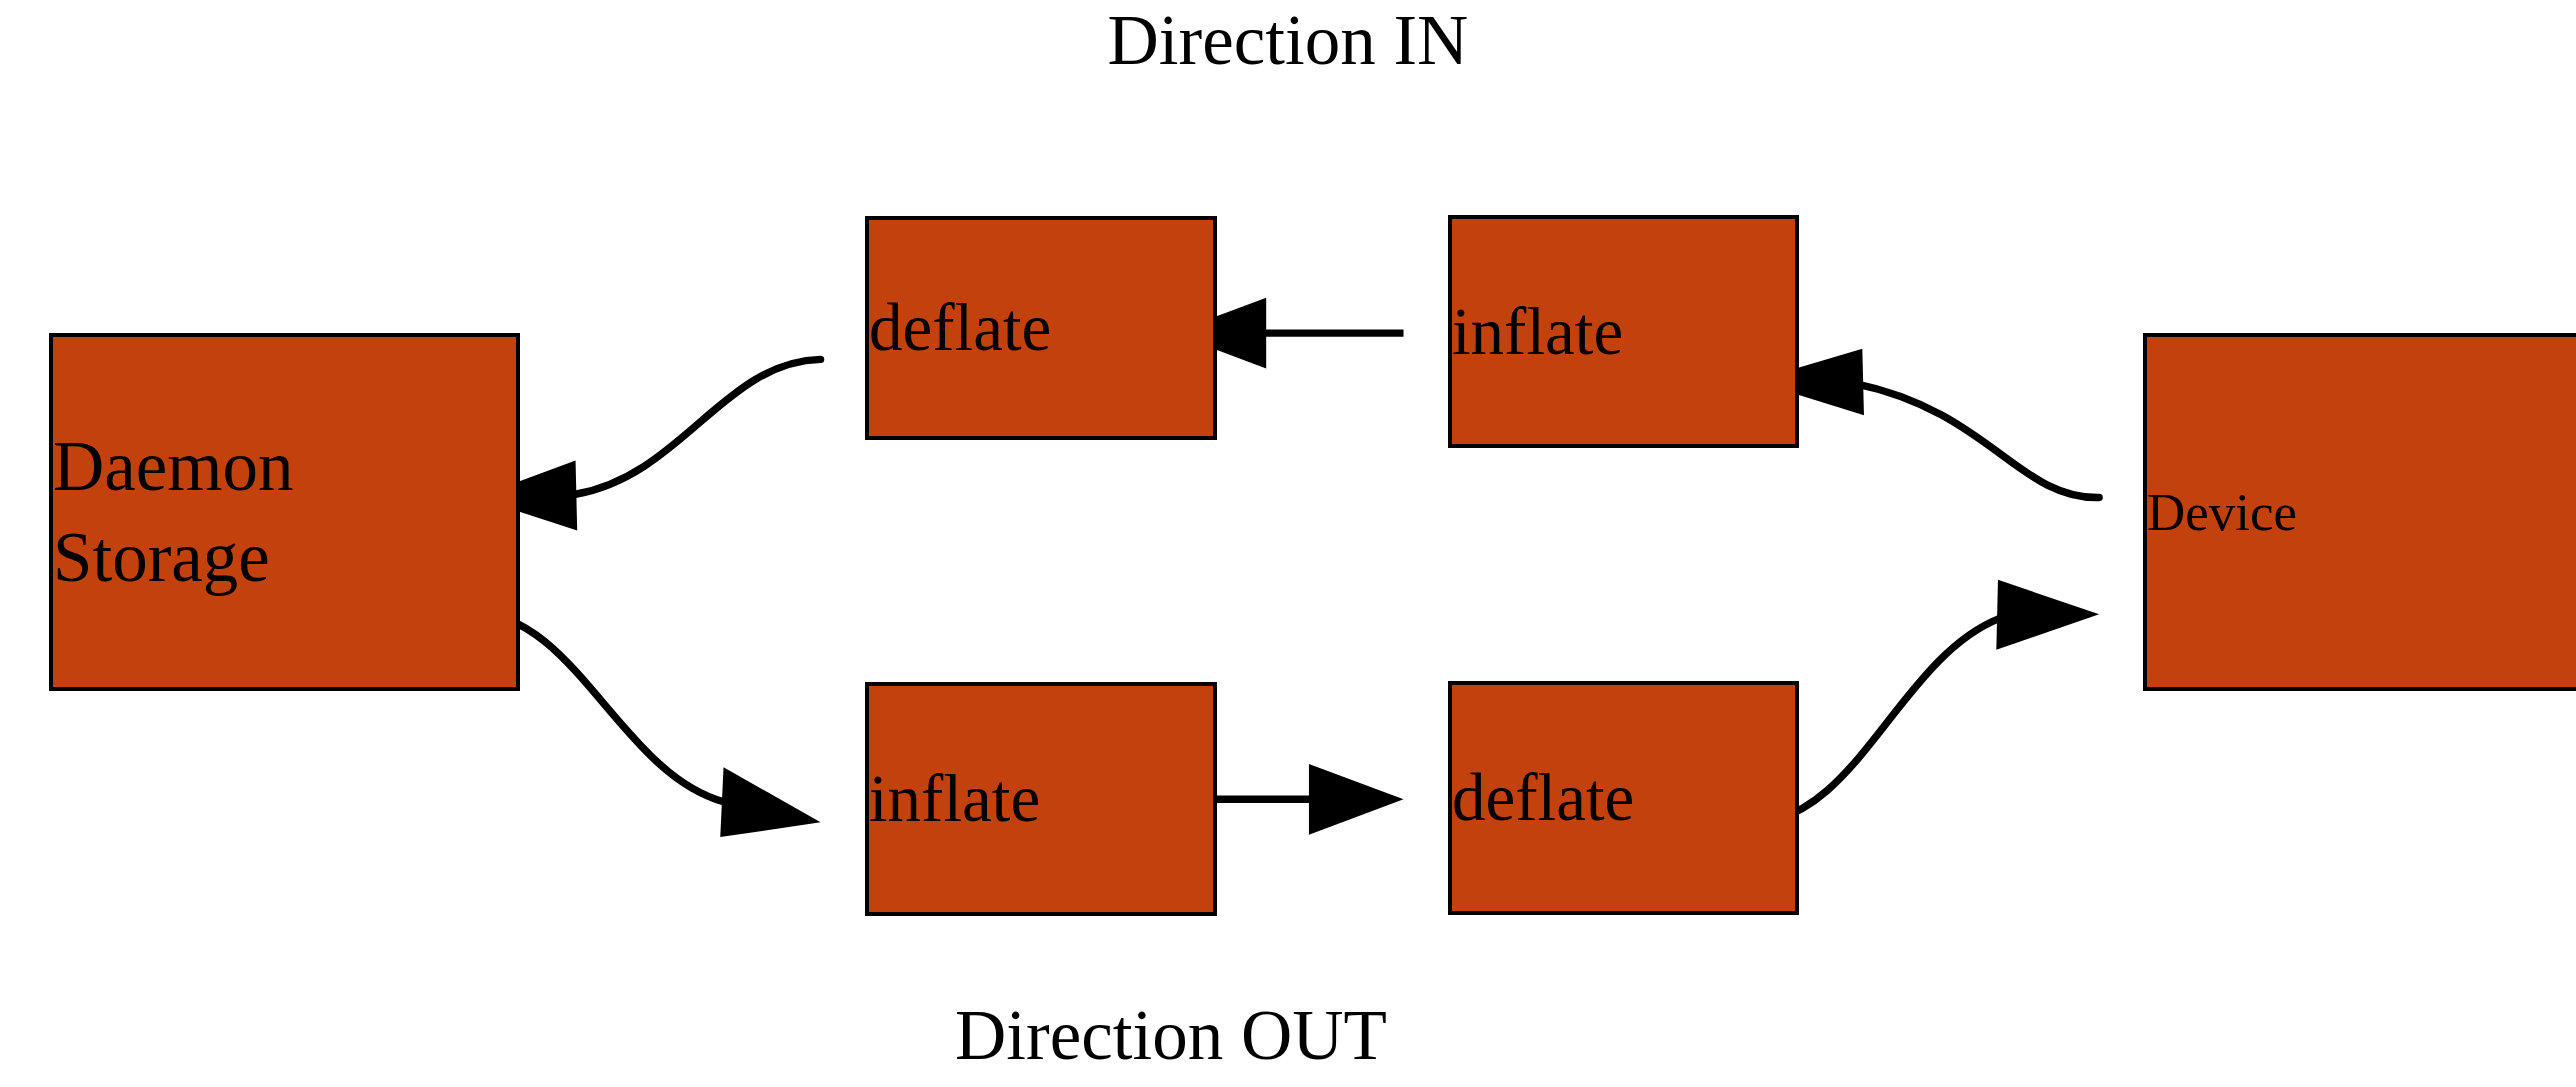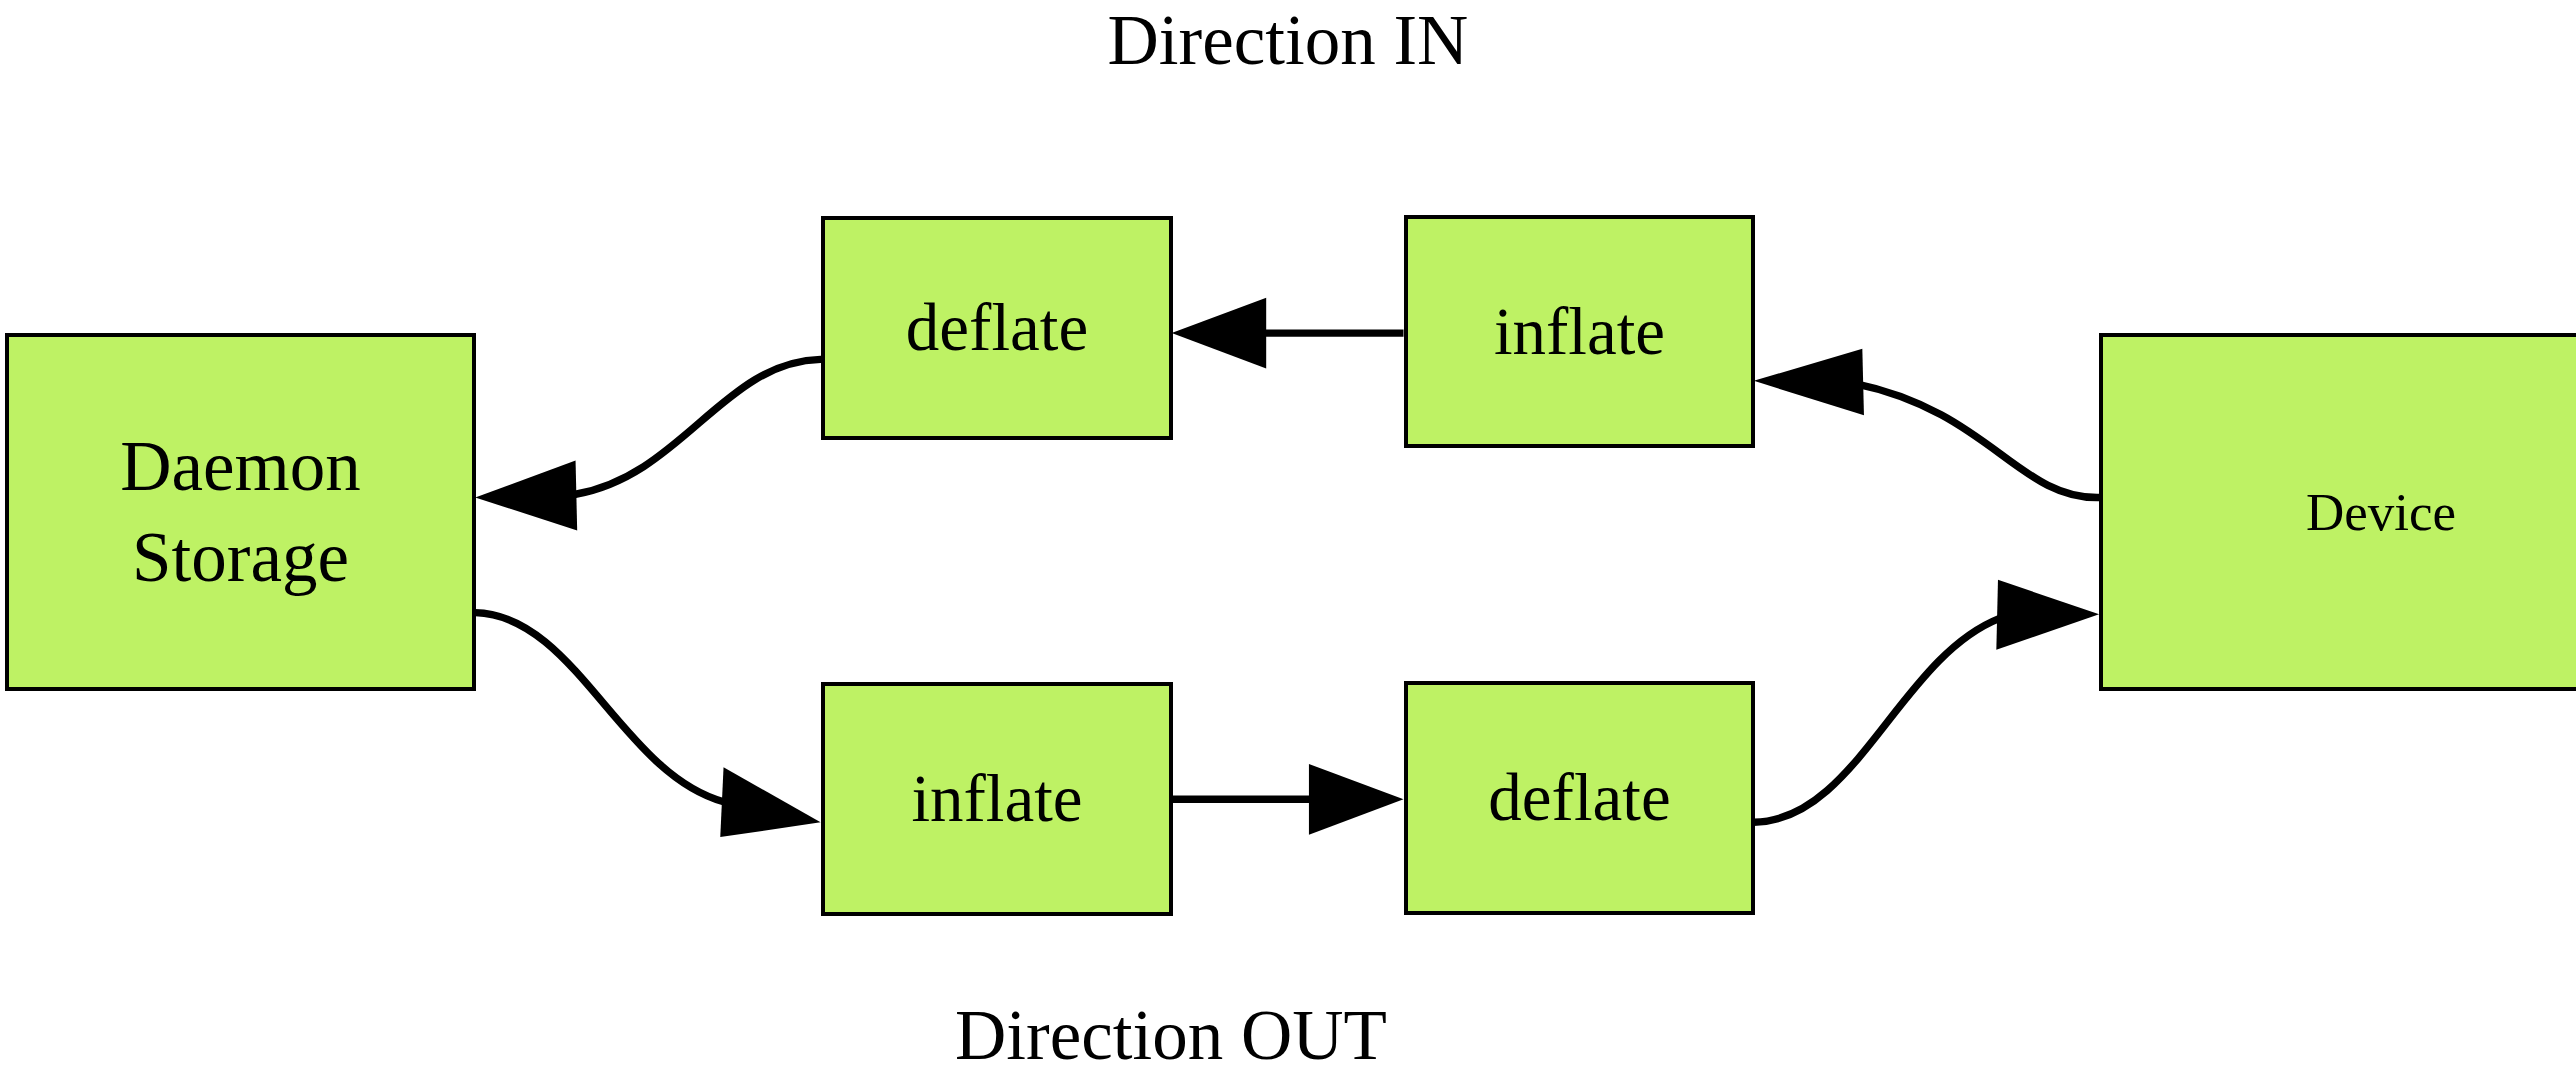--- a/index.html
+++ b/index.html
@@ -24,27 +24,28 @@
     position: absolute;
     left: 0;
     top: 0;
     width: 2576px;
     height: 1088px;
   }
   .node-box {
     position: absolute;
     box-sizing: border-box;
     border: 4.1px solid #000000;
-    background: #bef264;
+    background: #c2410c;
     display: flex;
     flex-direction: column;
-    align-items: center;
+    align-items: flex-start;
     justify-content: center;
     text-align: center;
     line-height: 1.18;
+    margin-left: 44px;
   }
   .node-label {
     display: block;
     white-space: nowrap;
   }
   
   #node-storage-daemon {
     left: 5px;
     top: 333px;
     width: 471px;

